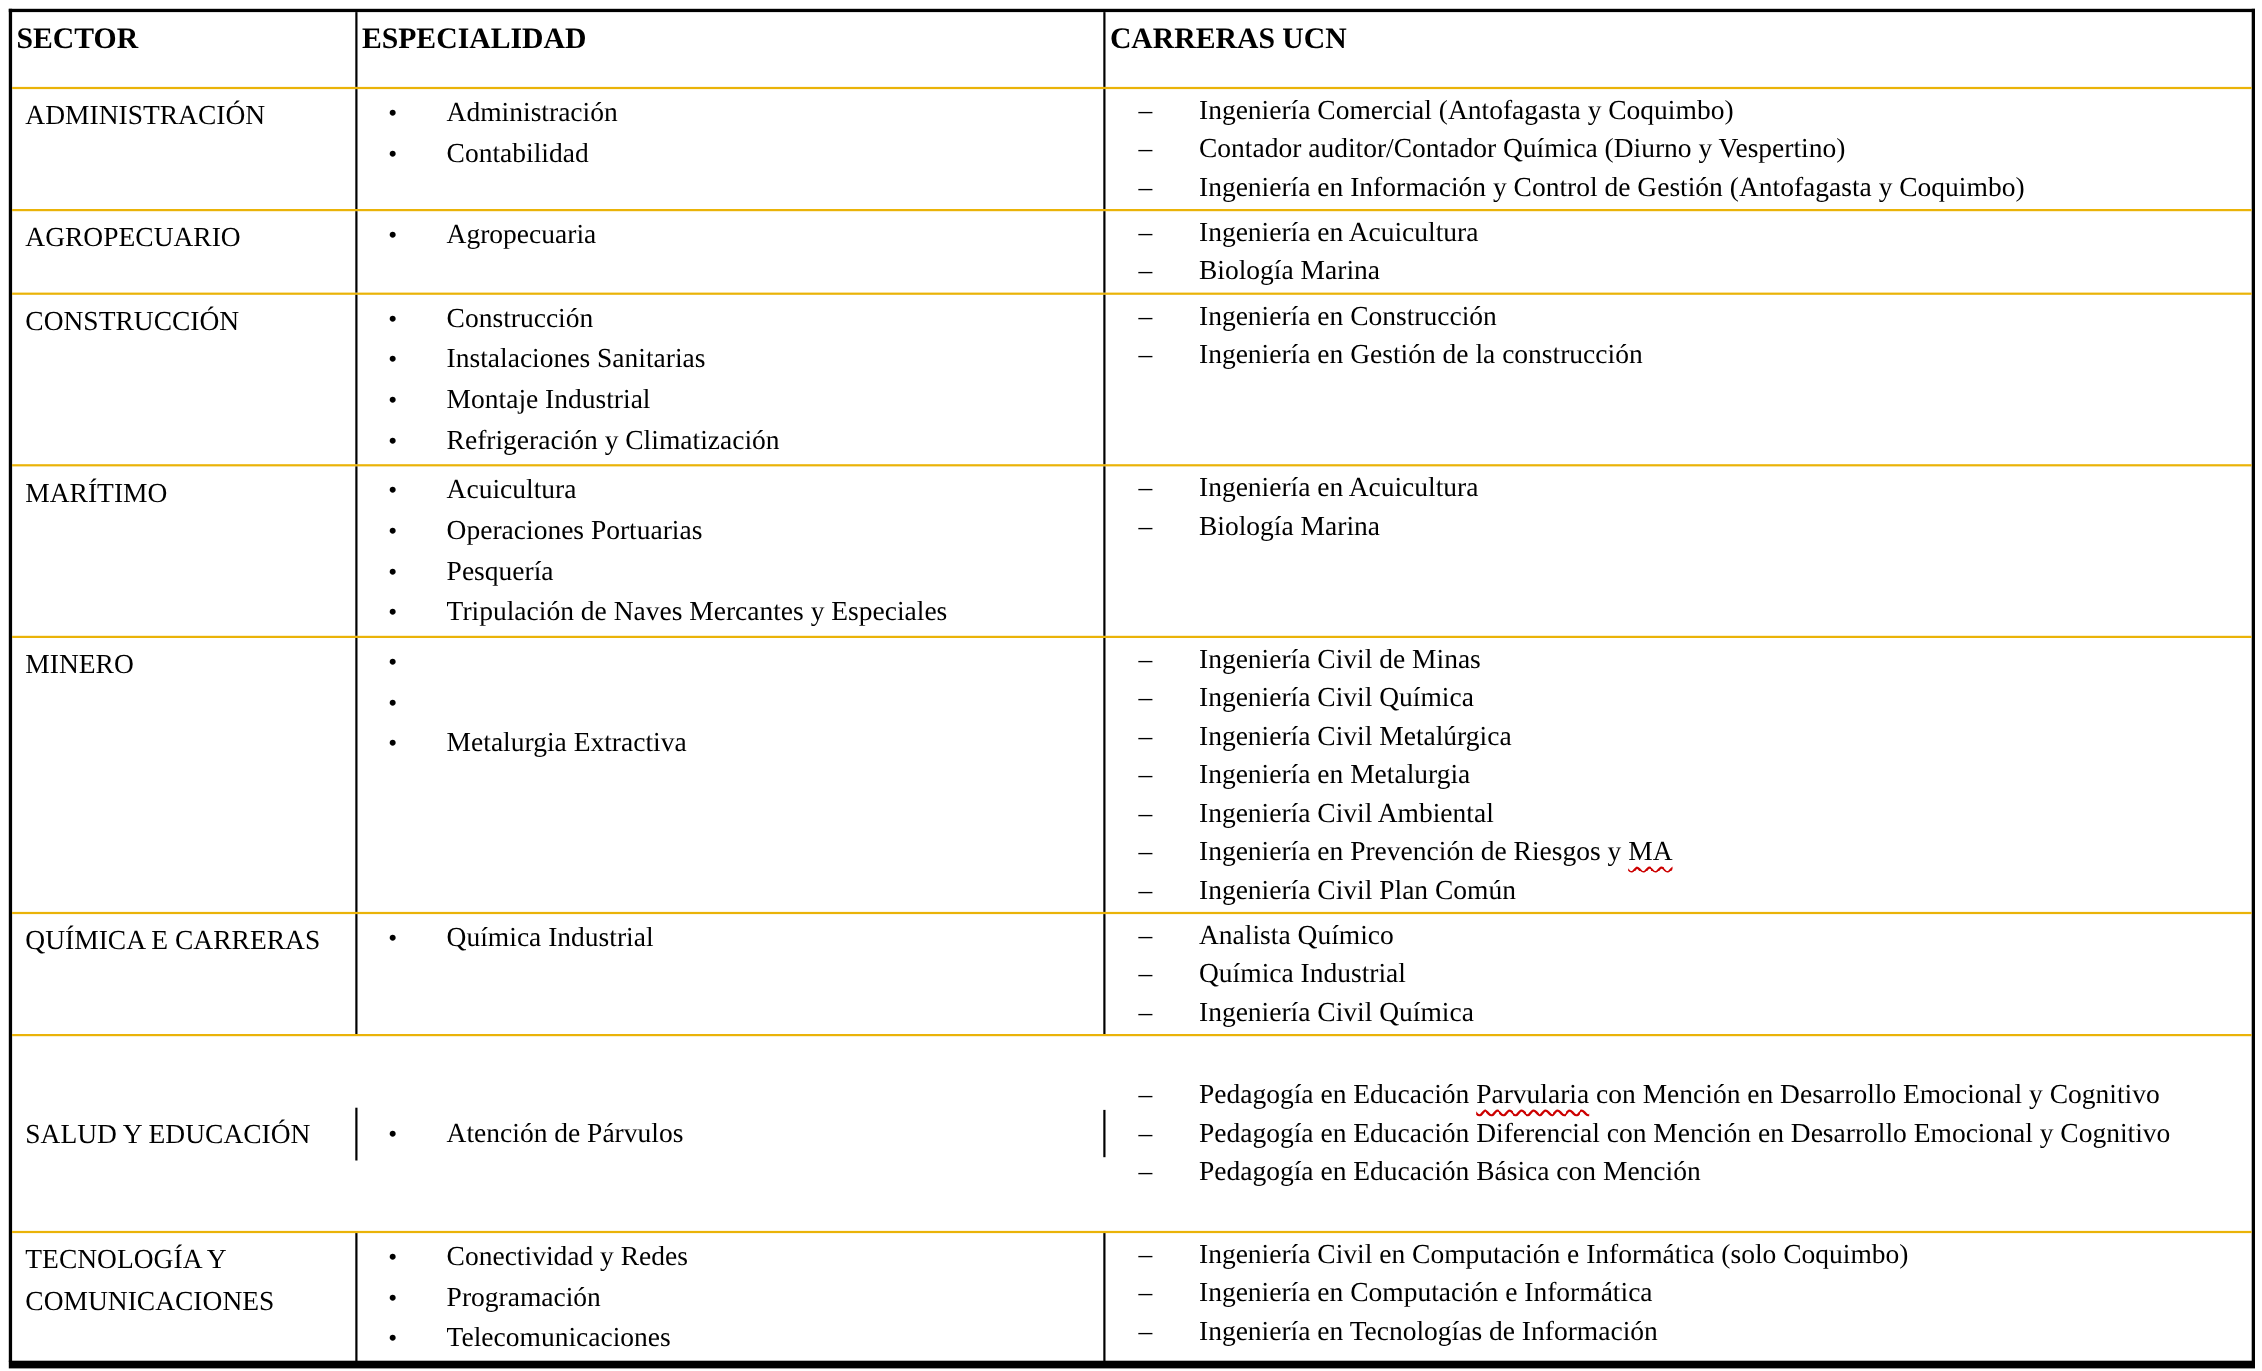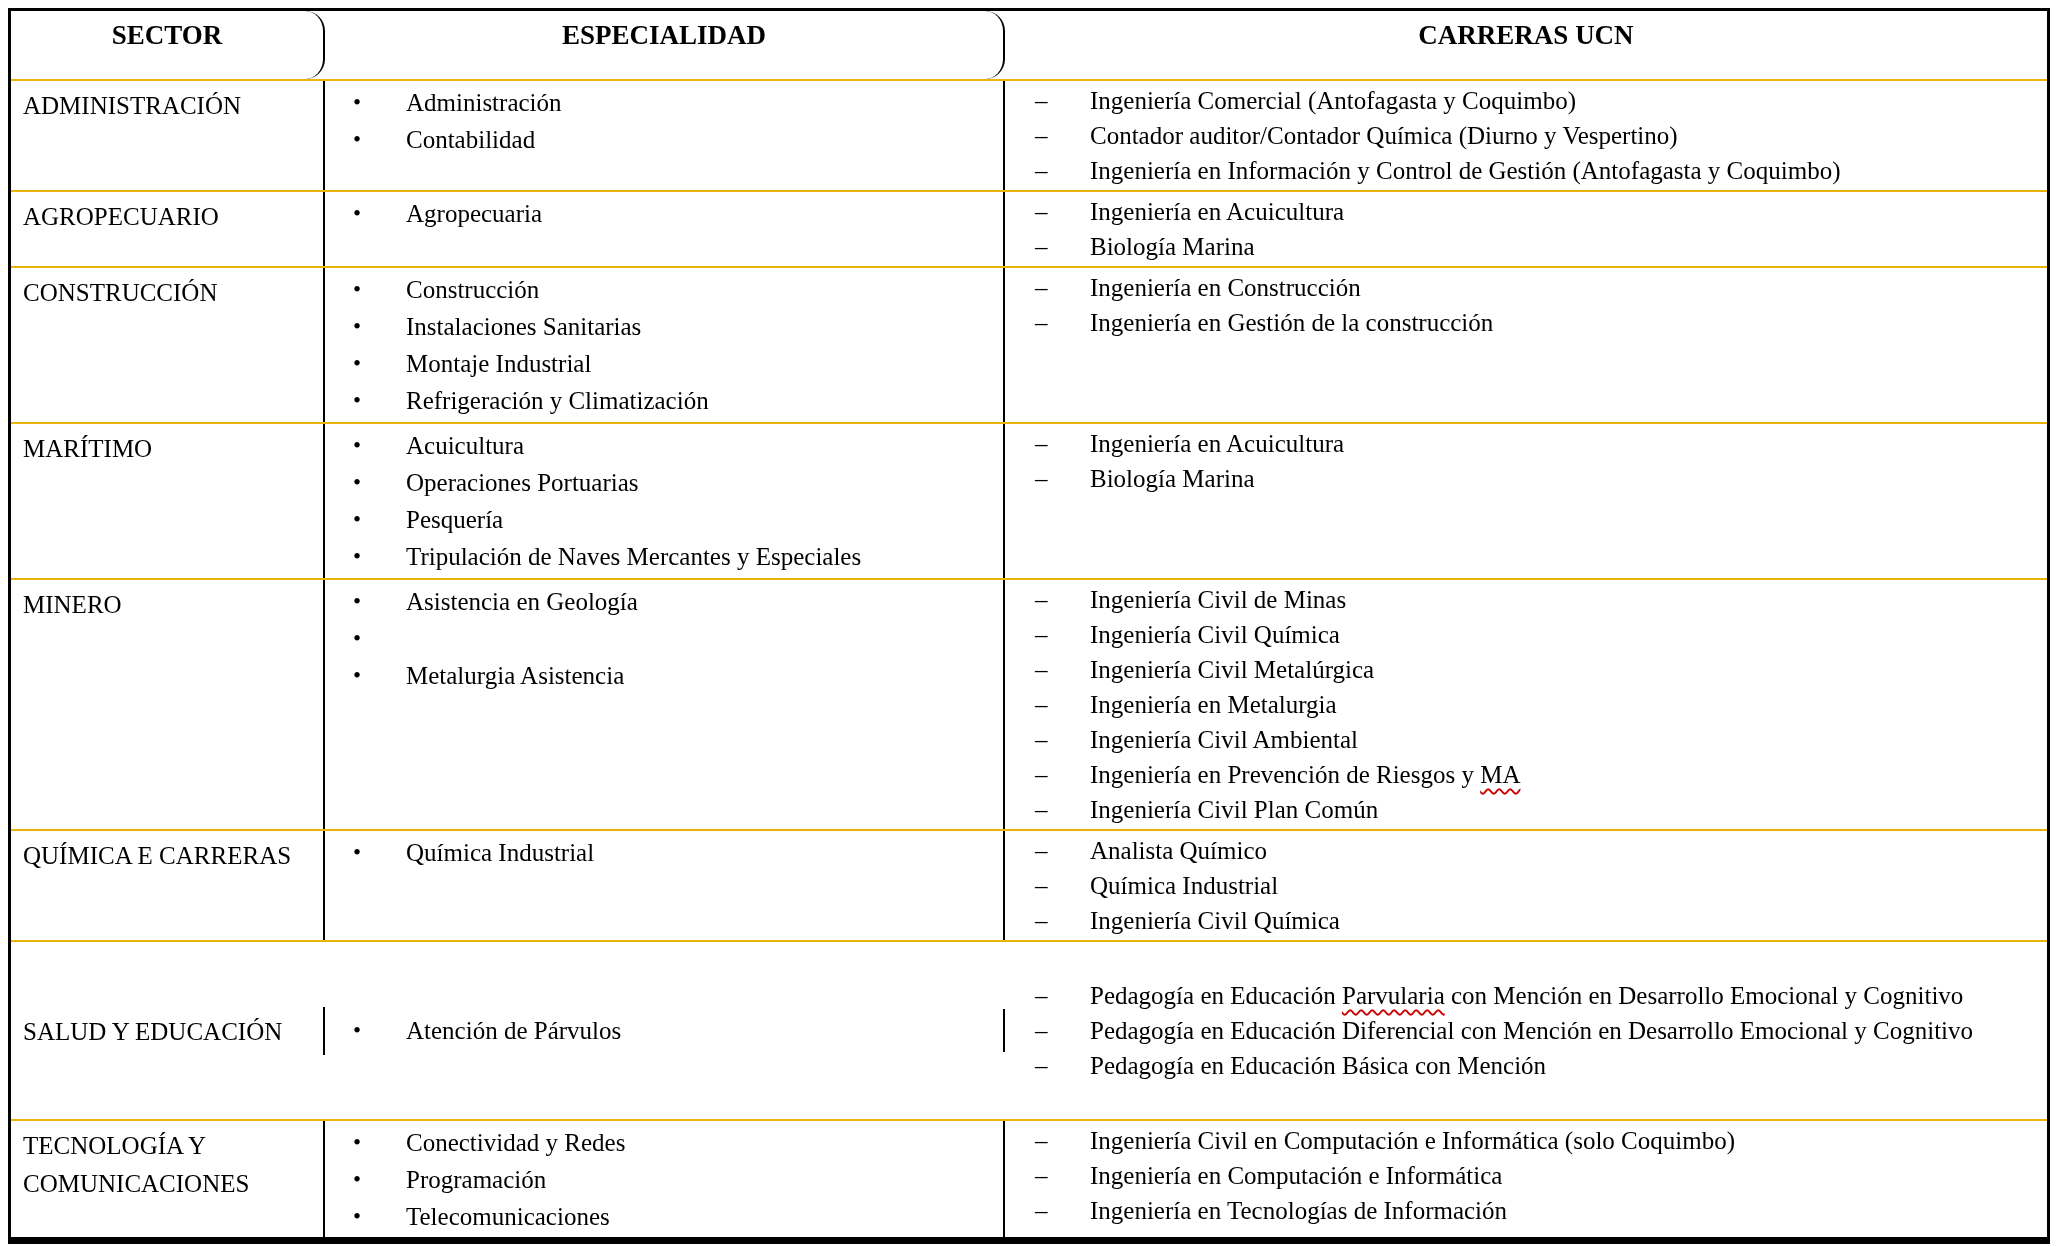--- a/index.html
+++ b/index.html
@@ -17,22 +17,22 @@
   #rows > .trow { border-top:2px solid #eab308; }
 
   .cell { flex-shrink:0; }
   .c1 { width:314px; border-right:2px solid #000; padding:6px 10px 4px 12px;
         font-size:25px; line-height:38px; }
   .c2 { width:680px; border-right:2px solid #000; padding:3px 4px 3px 0; }
   .c3 { flex:1 1 auto; padding:2px 6px 2px 0; }
 
   
   .hrow { min-height:68px; }
-  .hrow .cell { font-weight:bold; text-align:center; font-size:27px;
-                line-height:34px; padding:7px 4px 0 4px;border-radius:20px; }
+  .hrow .cell { font-weight:bold; text-align:left; font-size:27px;
+                line-height:34px; padding:7px 4px 0 4px; }
 
   
   #rows > .trow:nth-child(1) { min-height:109px; }
   #rows > .trow:nth-child(2) { min-height:74px;justify-content:center;  }
   #rows > .trow:nth-child(3) { min-height:152px; }
   #rows > .trow:nth-child(4) { min-height:152px; }
   #rows > .trow:nth-child(5) { min-height:249px; }
   #rows > .trow:nth-child(6) { min-height:109px; }
   #rows > .trow:nth-child(7) { min-height:179px;align-items:center; }
   #rows > .trow:nth-child(8) { min-height:115px; }
@@ -192,28 +192,27 @@
             </div>
           </div>
         </div>
         <div class="trow">
           <div class="cell c1">
             <div class="sector-text">MINERO</div>
           </div>
           <div class="cell c2">
             <div class="bullet-item">
               <span class="bullet">•</span>
-              <span class="itxt">Asistencia en Geología</span>
-            </div>
-            <div class="bullet-item">
-              <span class="bullet">•</span>
-            </div>
-            <div class="bullet-item">
-              <span class="bullet">•</span>
-              <span class="itxt">Metalurgia Asistencia</span>
+            </div>
+            <div class="bullet-item">
+              <span class="bullet">•</span>
+            </div>
+            <div class="bullet-item">
+              <span class="bullet">•</span>
+              <span class="itxt">Metalurgia Extractiva</span>
             </div>
           </div>
           <div class="cell c3">
             <div class="dash-item">
               <span class="dash">–</span>
               <span class="itxt">Ingeniería Civil de Minas</span>
             </div>
             <div class="dash-item">
               <span class="dash">–</span>
               <span class="itxt">Ingeniería Civil Química</span>

